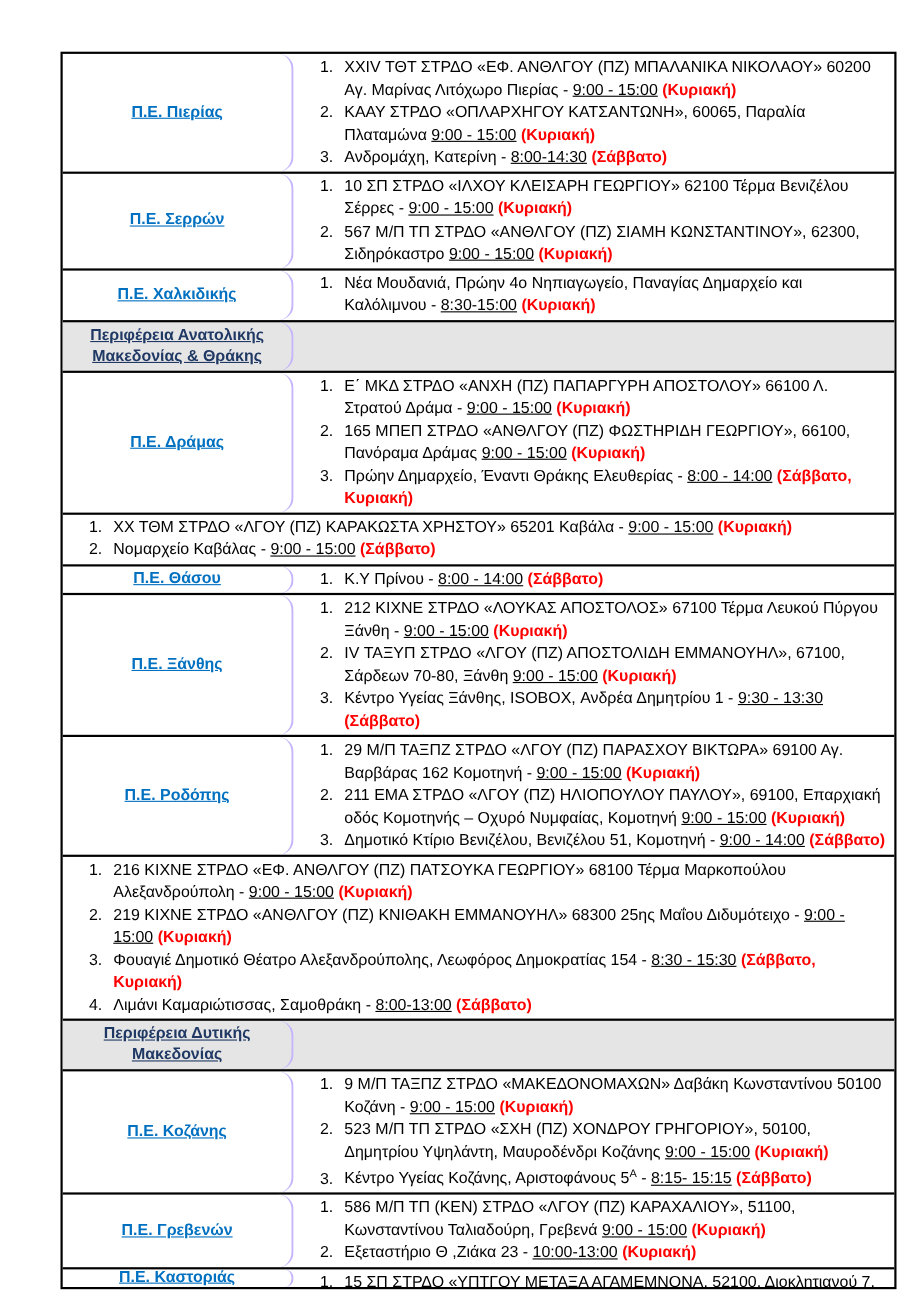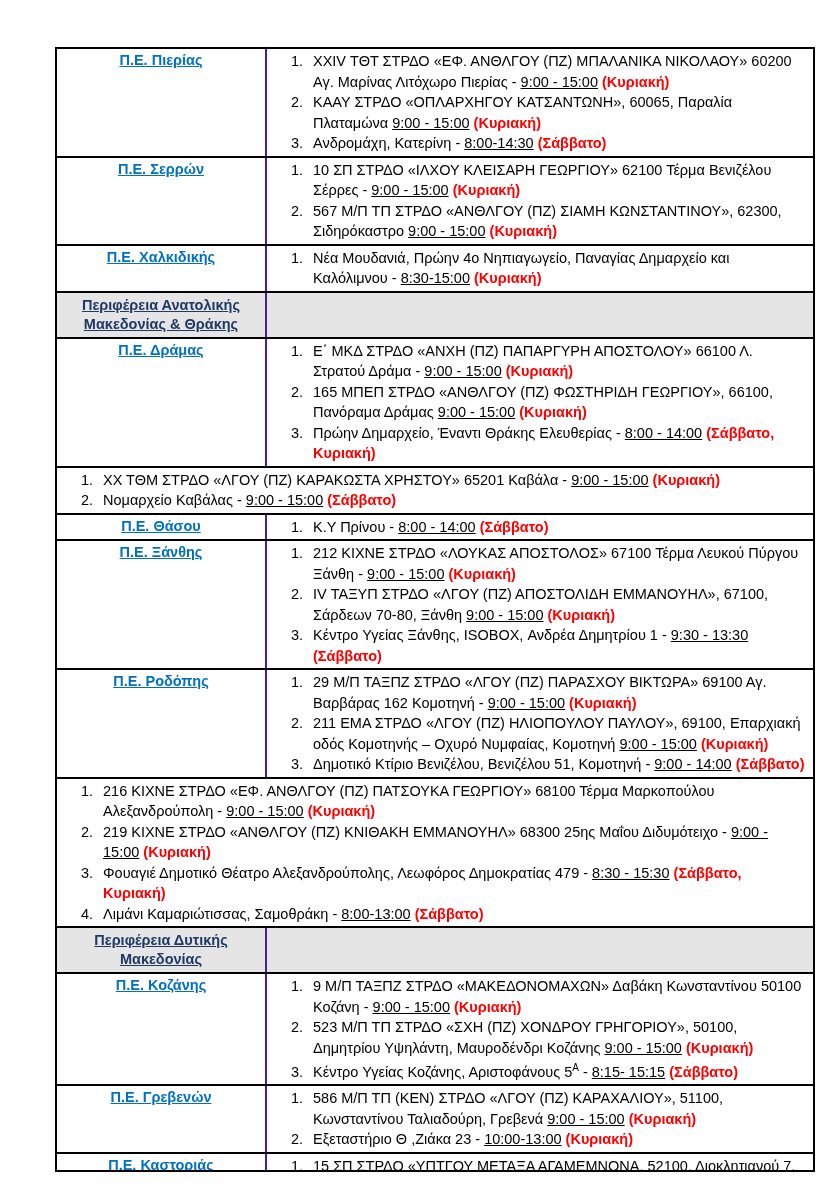--- a/index.html
+++ b/index.html
@@ -16,24 +16,25 @@
     width:760px;
     border:2px solid #000;
     box-sizing:border-box;
     background:#fff;
   }
   .row { display:flex; border-top:2px solid #000; }
   .row:first-child { border-top:none; }
   .cell { box-sizing:border-box; }
   .cell-left {
     flex:0 0 210px; width:210px;
-    border-right:2px solid #4c1d95;
-    display:flex; justify-content:center;
+    border-right:2px solid #c4b5fd;
+    display:flex; align-items:center; justify-content:center;
     text-align:center;
     padding:2px 8px;
+    border-radius:14px;
   }
   .cell-right { flex:1 1 auto; padding:2px 8px 2px 0; }
   .cell-right ol {
     margin:0; padding:0 0 0 40px;
     font-size:14.5px; line-height:20.5px; color:#000;
   }
   .cell-right li { padding-left:6px; }
   .region-link {
     color:#0070C0; font-weight:bold; text-decoration:underline;
     font-size:14.5px; line-height:19px; cursor:pointer;
@@ -145,21 +146,21 @@
             <li><span>211 ΕΜΑ ΣΤΡΔΟ «ΛΓΟΥ (ΠΖ) ΗΛΙΟΠΟΥΛΟΥ ΠΑΥΛΟΥ», 69100, Επαρχιακή οδός Κομοτηνής – Οχυρό Νυμφαίας, Κομοτηνή </span><span class="t-time">9:00 - 15:00</span><span> </span><span class="t-day">(Κυριακή)</span></li>
             <li><span>Δημοτικό Κτίριο Βενιζέλου, Βενιζέλου 51, Κομοτηνή - </span><span class="t-time">9:00 - 14:00</span><span> </span><span class="t-day">(Σάββατο)</span></li>
           </ol>
         </div>
       </div>
       <div class="row">
         <div class="cell cell-right">
           <ol>
             <li><span>216 ΚΙΧΝΕ ΣΤΡΔΟ «ΕΦ. ΑΝΘΛΓΟΥ (ΠΖ) ΠΑΤΣΟΥΚΑ ΓΕΩΡΓΙΟΥ» 68100 Τέρμα Μαρκοπούλου Αλεξανδρούπολη - </span><span class="t-time">9:00 - 15:00</span><span> </span><span class="t-day">(Κυριακή)</span></li>
             <li><span>219 ΚΙΧΝΕ ΣΤΡΔΟ «ΑΝΘΛΓΟΥ (ΠΖ) ΚΝΙΘΑΚΗ ΕΜΜΑΝΟΥΗΛ» 68300 25ης Μαΐου Διδυμότειχο - </span><span class="t-time">9:00 - 15:00</span><span> </span><span class="t-day">(Κυριακή)</span></li>
-            <li><span>Φουαγιέ Δημοτικό Θέατρο Αλεξανδρούπολης, Λεωφόρος Δημοκρατίας 479 - </span><span class="t-time">8:30 - 15:30</span><span> </span><span class="t-day">(Σάββατο, Κυριακή)</span></li>
+            <li><span>Φουαγιέ Δημοτικό Θέατρο Αλεξανδρούπολης, Λεωφόρος Δημοκρατίας 154 - </span><span class="t-time">8:30 - 15:30</span><span> </span><span class="t-day">(Σάββατο, Κυριακή)</span></li>
             <li><span>Λιμάνι Καμαριώτισσας, Σαμοθράκη - </span><span class="t-time">8:00-13:00</span><span> </span><span class="t-day">(Σάββατο)</span></li>
           </ol>
         </div>
       </div>
       <div class="row header-row">
         <div class="cell cell-left header-cell">
           <span class="header-label">Περιφέρεια Δυτικής Μακεδονίας</span>
         </div>
         <div class="cell cell-right header-cell"></div>
       </div>

